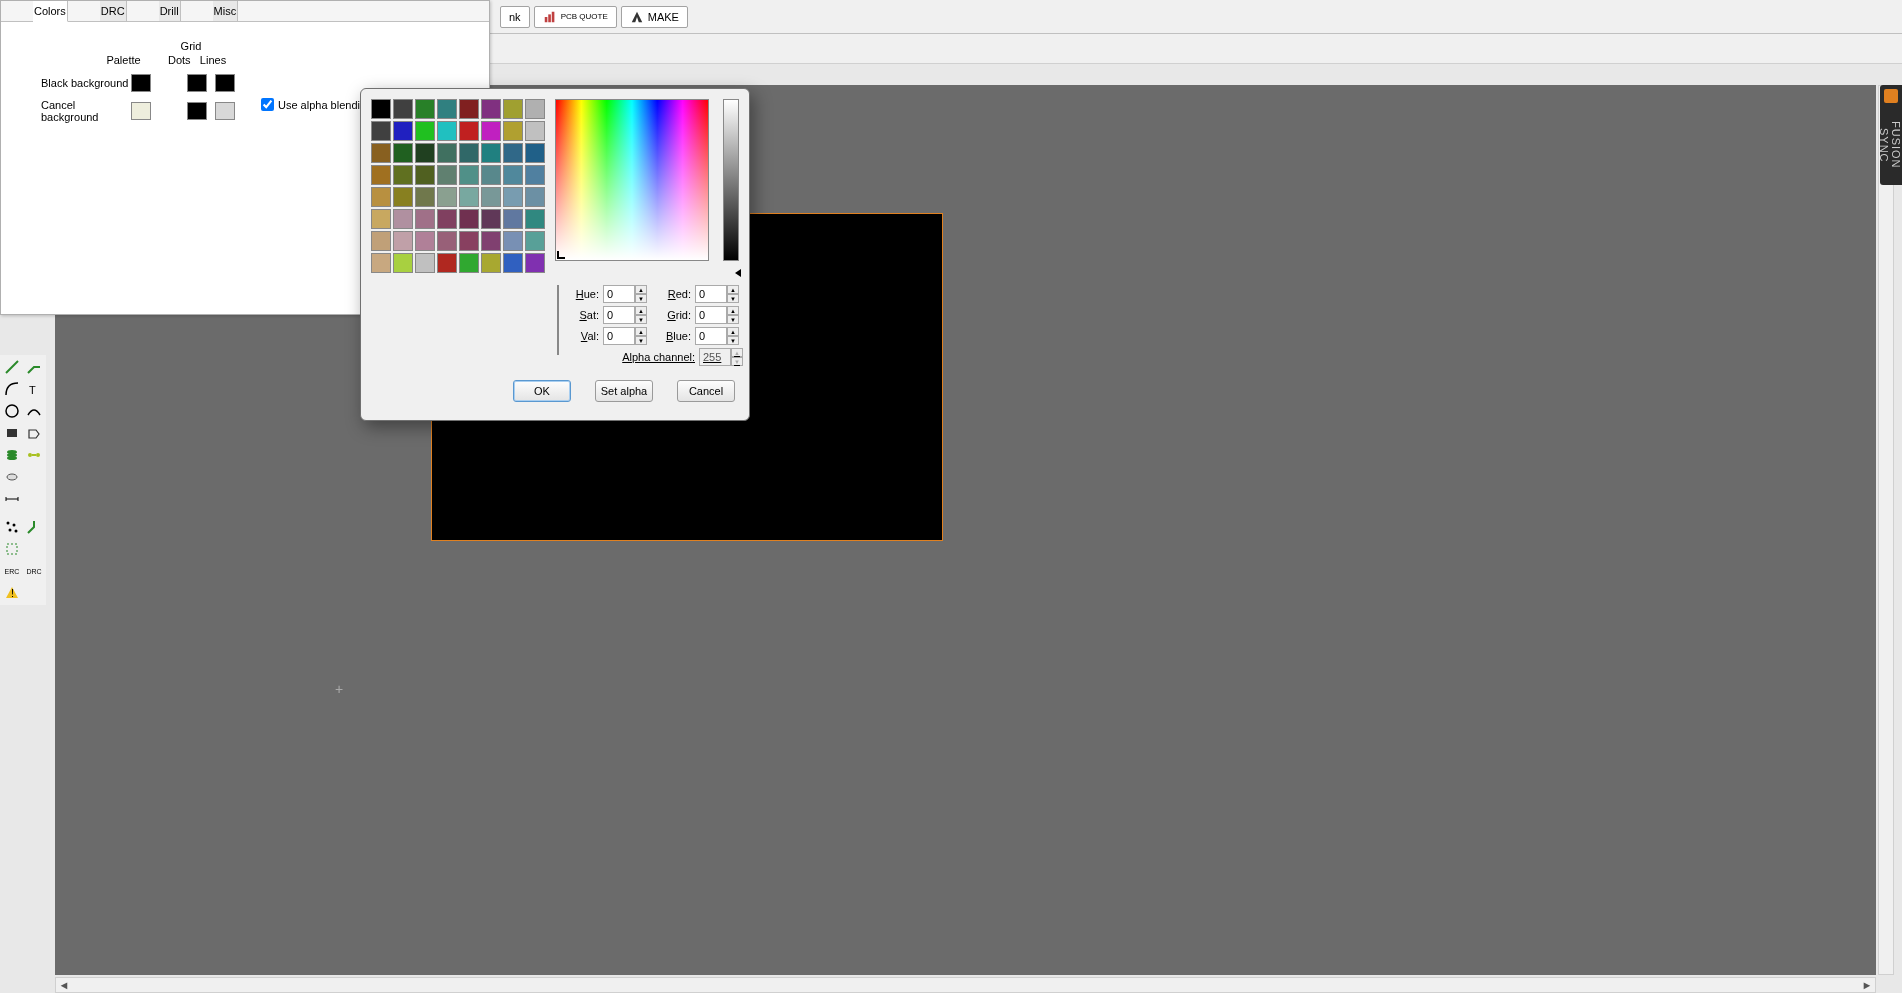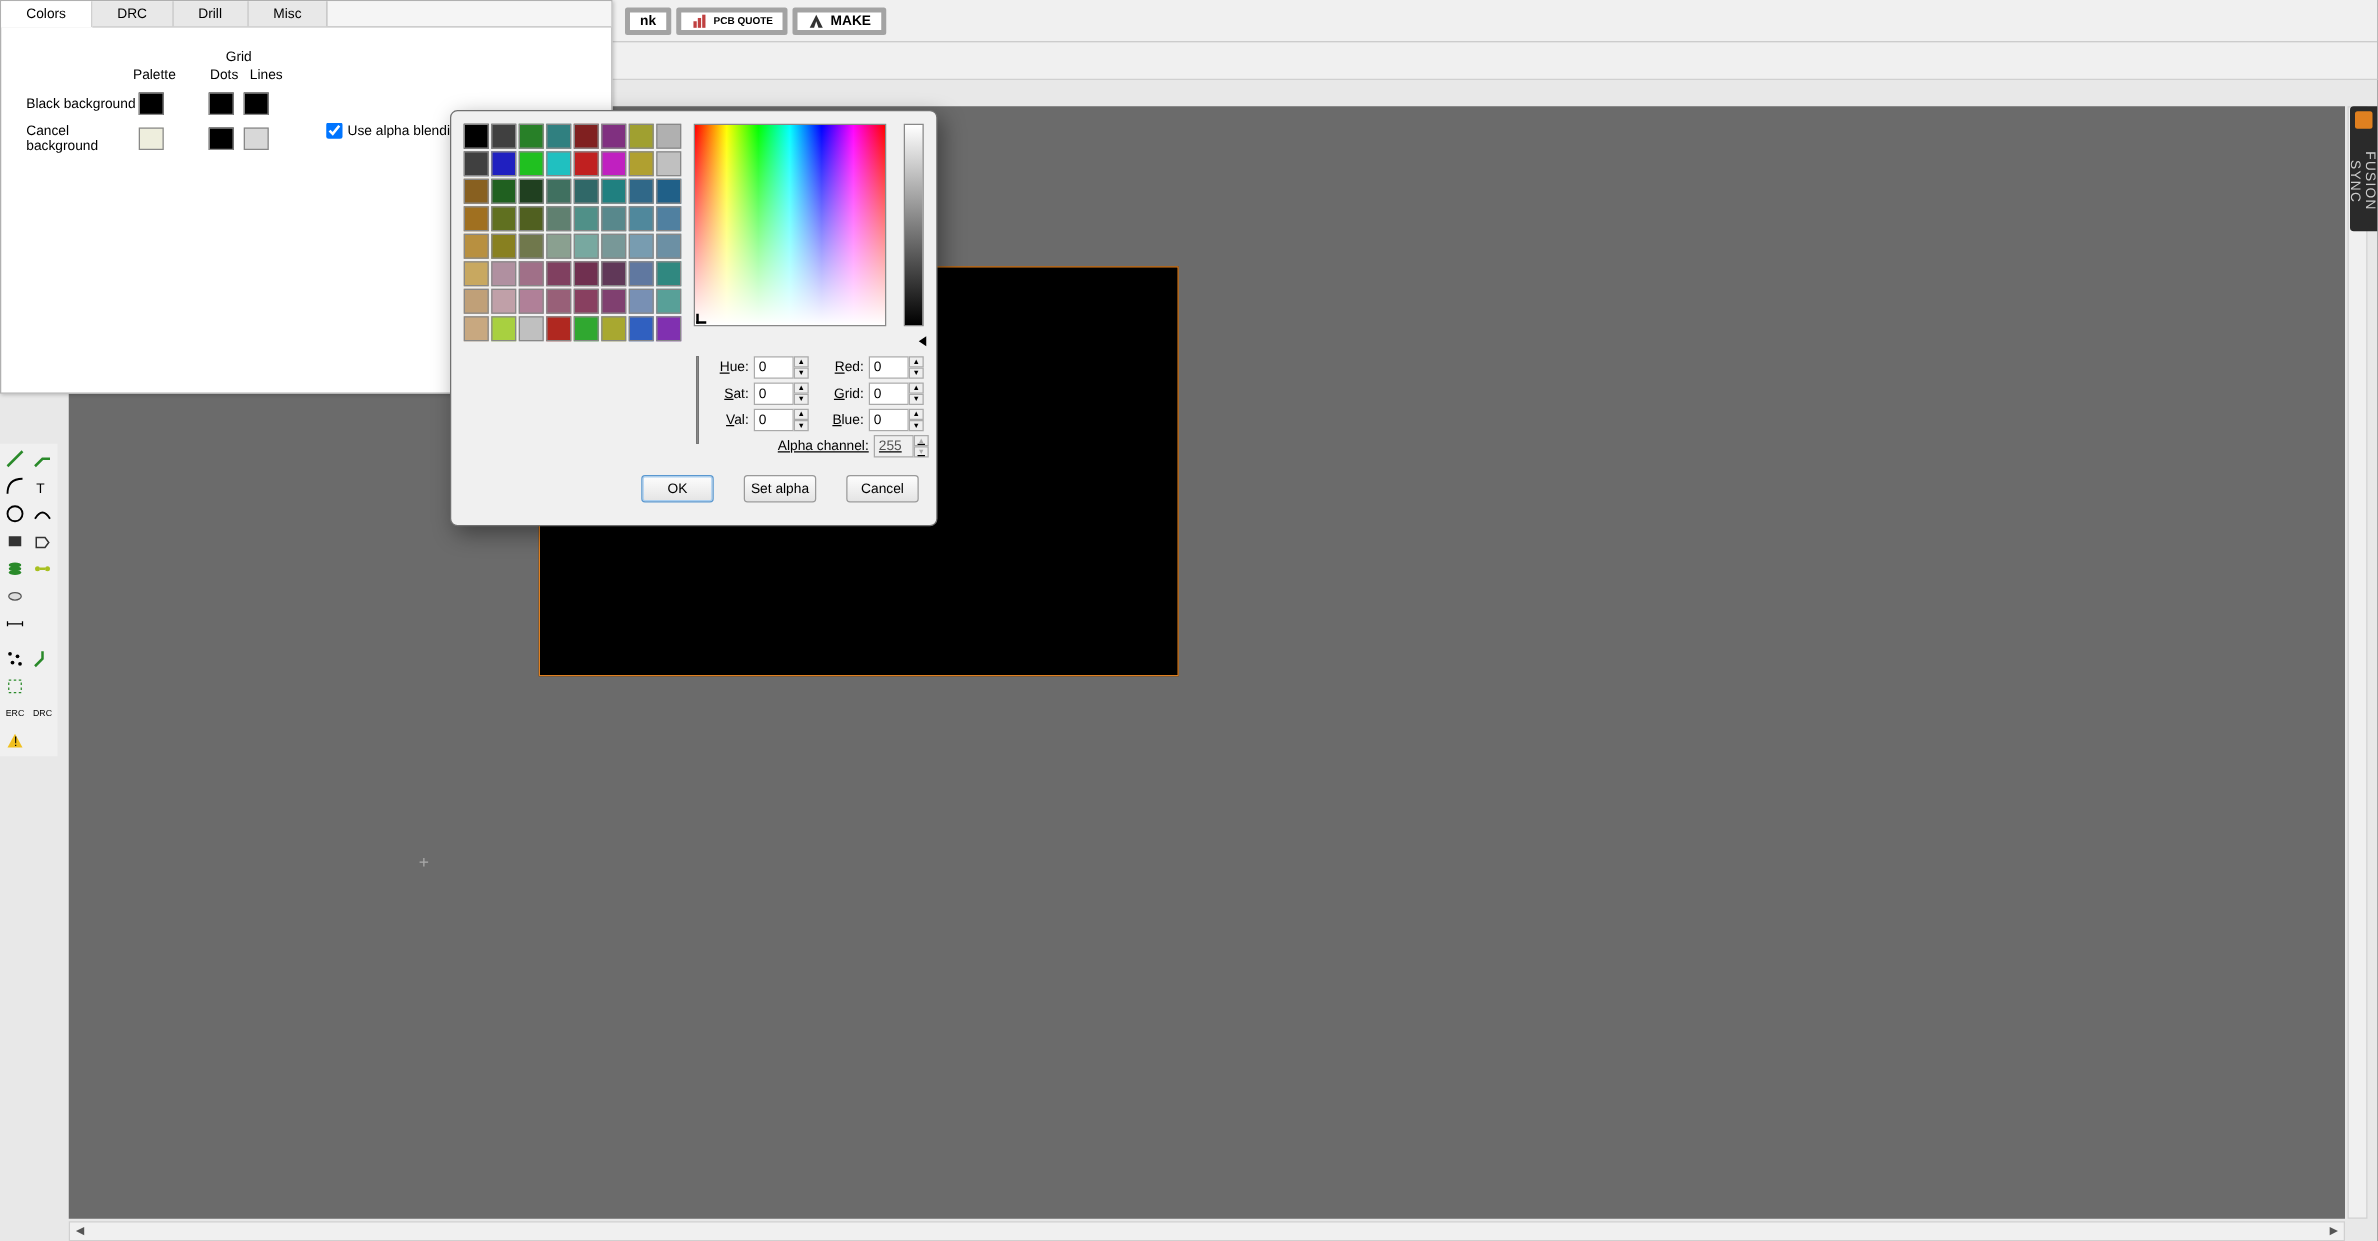--- a/index.html
+++ b/index.html
@@ -1,20 +1,20 @@
 <!DOCTYPE html>
 <html><head>
 <meta charset="utf-8">
 <style>
 * { margin: 0; padding: 0; box-sizing: border-box; font-family: "Segoe UI", Tahoma, sans-serif; font-size: 11px; }
 body { background: #e8e8e8; width: 1902px; height: 993px; overflow: hidden; position: relative; }
 
 
 .top-toolbar { position: absolute; top: 0; left: 0; right: 0; height: 34px; background: #f0f0f0; border-bottom: 1px solid #c0c0c0; display: flex; align-items: center; padding-left: 500px; gap: 4px; }
-.top-btn { display: inline-flex; align-items: center; gap: 4px; padding: 3px 8px; background: #fff; border: 4px solid #a3a3a3; border-radius: 2px; cursor: pointer; height: 22px; font-weight: bold; }
+.top-btn { display: inline-flex; align-items: center; gap: 4px; padding: 3px 8px; background: #fff; border: 1px solid #a3a3a3; border-radius: 2px; cursor: pointer; height: 22px; }
 .top-btn svg { width: 14px; height: 14px; }
 .hr-strip { position: absolute; top: 34px; left: 0; right: 0; height: 30px; background: #f0f0f0; border-bottom: 1px solid #d0d0d0; }
 
 
 .left-toolbar { position: absolute; top: 355px; left: 0; width: 46px; background: #f0f0f0; display: flex; flex-direction: column; padding: 2px; gap: 2px; }
 .left-toolbar .row { display: flex; gap: 2px; }
 .tool-icon { width: 20px; height: 20px; display: flex; align-items: center; justify-content: center; cursor: pointer; border-radius: 2px; }
 .tool-icon svg { width: 16px; height: 16px; }
 
 
@@ -27,32 +27,32 @@
 .hscroll { position: absolute; left: 55px; right: 26px; bottom: 0; height: 16px; background: #f0f0f0; border: 1px solid #d0d0d0; }
 .hscroll .arrow { position: absolute; top: 0; width: 16px; height: 14px; display: flex; align-items: center; justify-content: center; color: #555; }
 
 
 .fusion-tab { position: absolute; top: 85px; right: 0; width: 22px; height: 100px; background: #2a2a2a; color: #ccc; writing-mode: vertical-rl; text-align: center; font-size: 9px; padding-top: 20px; letter-spacing: 1px; border-top-left-radius: 3px; border-bottom-left-radius: 3px; }
 .fusion-tab .icon { position: absolute; top: 4px; left: 4px; width: 14px; height: 14px; background: #e08020; border-radius: 2px; writing-mode: horizontal-tb; }
 
 
 .settings-panel { position: absolute; top: 0; left: 0; width: 490px; height: 315px; background: #fff; border: 1px solid #b0b0b0; box-shadow: 1px 1px 3px rgba(0,0,0,0.2); }
 .tab-bar { display: flex; background: #f5f5f5; border-bottom: 1px solid #c0c0c0; }
-.tab { padding: 4px 20px; border-right: 1px solid #c0c0c0; cursor: pointer; background: #e8e8e8; }
+.tab { padding: 4px 1px; border-right: 1px solid #c0c0c0; cursor: pointer; background: #e8e8e8; margin-left: 32px; }
 .tab.active { background: #fff; border-bottom: 1px solid #fff; margin-bottom: -1px; }
 .settings-body { padding: 18px 20px; }
 .grid-header { display: flex; margin-bottom: 2px; }
 .grid-header .spacer { width: 140px; }
 .grid-header .grid-h-wrap { width: 60px; text-align: center; }
 .grid-subheader { display: flex; margin-bottom: 6px; }
 .grid-subheader .palette-h { width: 45px; text-align: center; margin-left: 80px;}
 .grid-subheader .dots-h { width: 30px; text-align: left; margin-left: 22px;}
 .grid-subheader .lines-h { width: 30px; text-align: center; }
 .bg-row { display: flex; align-items: center; margin-bottom: 6px; height: 22px; }
-.bg-row .label { width: 90px; }
+.bg-row .label { width: 90px; margin-left: 20px; }
 .swatch { width: 20px; height: 18px; border: 1px solid #888; margin-right: 36px; cursor: pointer; }
 .swatch.small { margin-right: 8px; }
 .chk-wrap { margin-left: 28px; display: flex; align-items: center; gap: 4px; }
 .chk-wrap input { margin: 0; }
 
 
 .color-dialog { position: absolute; top: 88px; left: 360px; width: 390px; background: #f0f0f0; border: 1px solid #707070; border-radius: 6px; box-shadow: 4px 6px 18px rgba(0,0,0,0.4); }
 .cd-titlebar { height: 28px; background: linear-gradient(#fdfdfd, #e8e8e8); border-bottom: 1px solid #c0c0c0; display: flex; align-items: center; padding: 0 6px; border-top-left-radius: 6px; border-top-right-radius: 6px; position: relative; }
 .cd-titlebar .title { margin-left: 6px; }
 .cd-titlebar .icon { width: 16px; height: 16px; }

